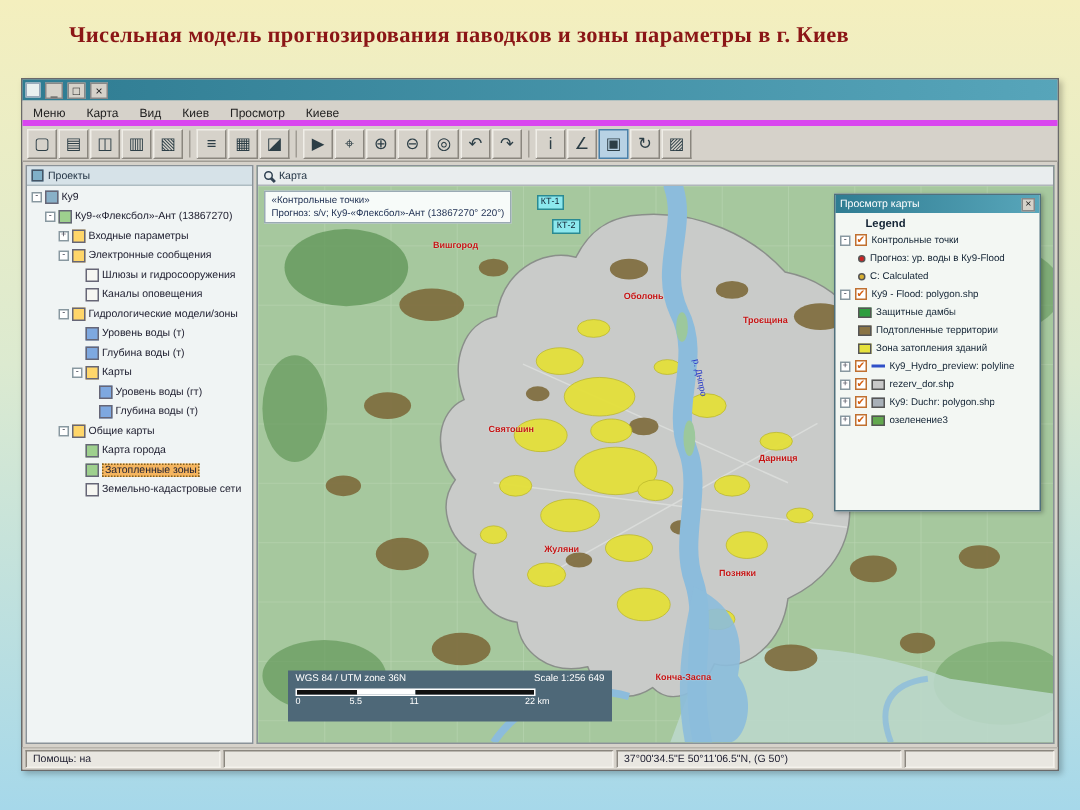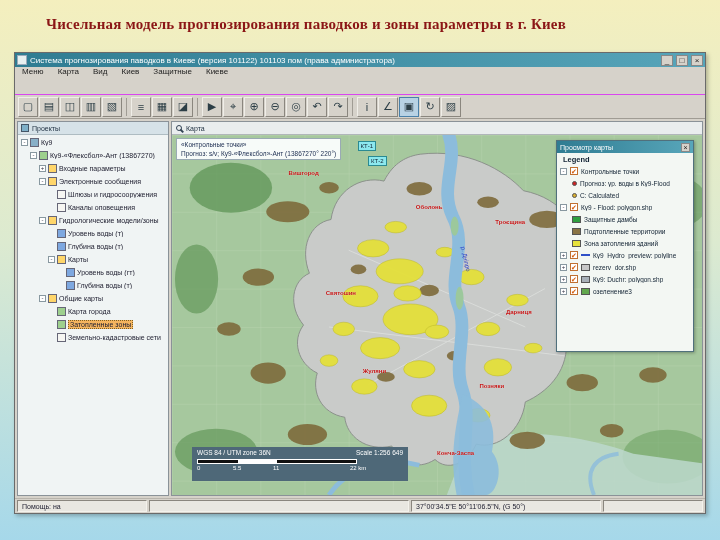--- a/index.html
+++ b/index.html
@@ -13,22 +13,22 @@
   
   .win{position:absolute;left:14px;top:52px;width:692px;height:462px;background:#d6d2ca;
        border:1px solid #6a6a6a;box-shadow:2px 2px 4px rgba(0,0,0,.25);
        display:flex;flex-direction:column}
   .titlebar{height:14px;background:linear-gradient(90deg,#2f7c92,#57a5ba);color:#fff;
        font-size:8px;display:flex;align-items:center;gap:3px;padding:0 2px;flex:0 0 auto}
   .appicon{width:10px;height:10px;background:#e8f0f0;border:1px solid #9ab;flex:0 0 auto}
   .titletext{white-space:nowrap;overflow:hidden;flex:1}
   .winbtn{width:12px;height:11px;background:#d6d2ca;border:1px solid #888;color:#222;
        font-size:8px;line-height:9px;text-align:center;flex:0 0 auto}
-  .menubar{height:28px;display:flex;align-items:flex-start;font-size:8px;color:#222;
-       background:#d6d2ca;border-bottom:1px solid #d946ef;flex:0 0 auto}
+  .menubar{height:17px;display:flex;align-items:flex-end;font-size:8px;color:#222;
+       background:#d6d2ca;border-bottom:4px solid #d946ef;flex:0 0 auto}
   .menubar span{padding:0 7px;cursor:default}
   .toolbar{height:24px;display:flex;align-items:center;gap:1px;padding:1px 3px;
        background:#d6d2ca;border-bottom:1px solid #a09c94;flex:0 0 auto}
   .tbtn{width:20px;height:20px;display:flex;align-items:center;justify-content:center;
        font-size:11px;color:#2c3e46;background:#d6d2ca;
        border:1px solid;border-color:#f0eee8 #8a867e #8a867e #f0eee8}
   .tbtn.active{background:#b8d2e4;border-color:#4a80a8}
   .tsep{width:1px;height:18px;background:#a09c94;margin:0 3px}
 
   .winbody{flex:1;display:flex;gap:2px;padding:2px;min-height:0}
@@ -71,21 +71,21 @@
        font-size:6px;color:#123;padding:0 2px;line-height:8px}
 
   
   .legend{position:absolute;top:18px;right:8px;width:138px;height:212px;z-index:8;
        background:#f3f7f3;border:1px solid #50707c;box-shadow:1px 1px 3px rgba(0,0,0,.3);
        display:flex;flex-direction:column}
   .leghead{height:12px;background:linear-gradient(90deg,#2f7c92,#58a6ba);color:#fff;
        font-size:7px;display:flex;align-items:center;padding:0 3px;flex:0 0 auto}
   .legx{margin-left:auto;width:9px;height:9px;background:#d6d2ca;color:#222;font-size:7px;
        line-height:8px;text-align:center;border:1px solid #888}
-  .legtitle{font-size:7.5px;font-weight:bold;color:#123;padding:2px 6px 1px}
+  .legtitle{font-size:7.5px;font-weight:bold;color:#123;padding:2px 20px 1px}
   .lrow{display:flex;align-items:center;gap:3px;height:12px;padding-left:3px;
        font-size:6.5px;color:#123;white-space:nowrap;overflow:hidden}
   .lrow.sym{padding-left:15px}
   .chk{width:8px;height:8px;flex:0 0 auto;border:1px solid #c07030;background:#fff;
        color:#d45f10;font-size:7px;line-height:7px;text-align:center}
   .sw{flex:0 0 auto;border:1px solid #555}
   .sw.fill{width:9px;height:7px}
   .sw.line{width:9px;height:2px;border:none}
   .sw.point{width:5px;height:5px;border-radius:50%}
   .llabel{overflow:hidden}
@@ -109,32 +109,31 @@
 </style>
 </head>
 <body>
 
 <div class="slide-title">Чисельная модель прогнозирования паводков и зоны параметры в г. Киев</div>
 
 <div class="win">
 
   <div class="titlebar">
     <span class="appicon"></span>
-    <span class="titletext">Система прогнозирования паводков в Киеве (версия 101122) 101103   пом (права администратора)</span>
     <span class="winbtn">_</span>
     <span class="winbtn">□</span>
     <span class="winbtn">×</span>
   </div>
 
   <div class="menubar">
     <span>Меню</span>
     <span>Карта</span>
     <span>Вид</span>
     <span>Киев</span>
-    <span>Защитные</span>
+    <span>Просмотр</span>
     <span>Киеве</span>
   </div>
 
   <div class="toolbar">
     <button class="tbtn">▢</button>
     <button class="tbtn">▤</button>
     <button class="tbtn">◫</button>
     <button class="tbtn">▥</button>
     <button class="tbtn">▧</button>
     <span class="tsep"></span>

